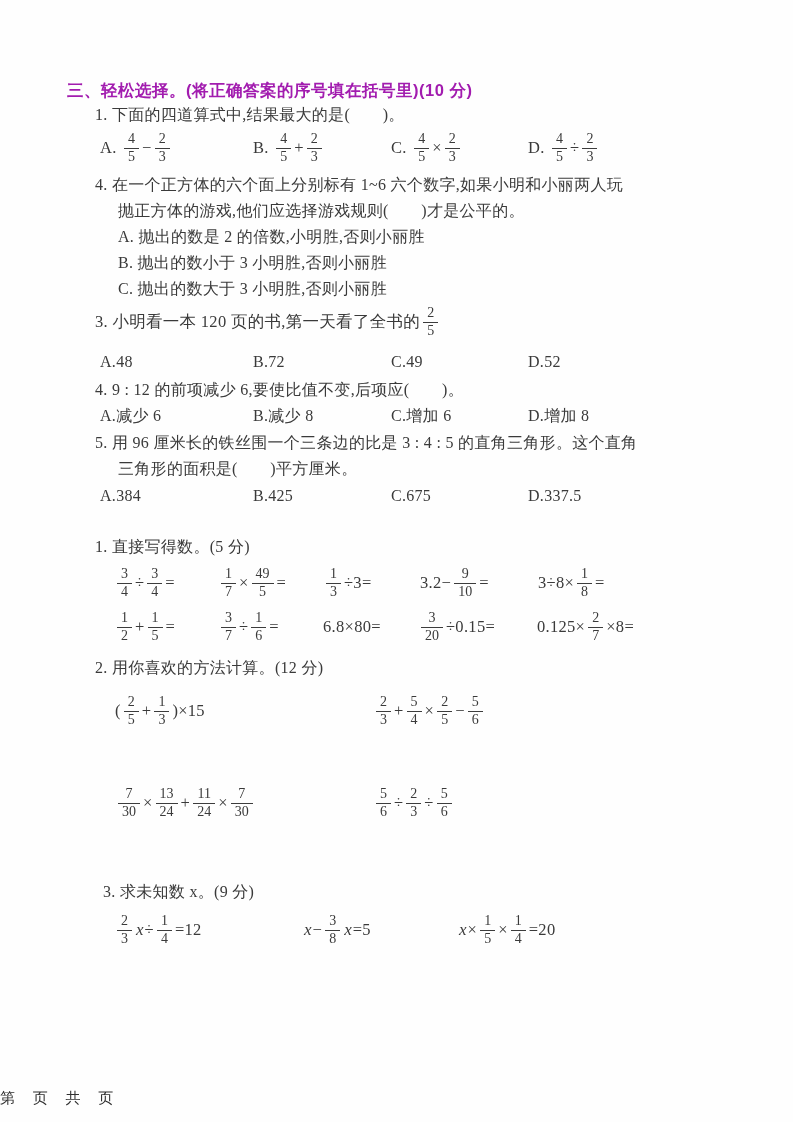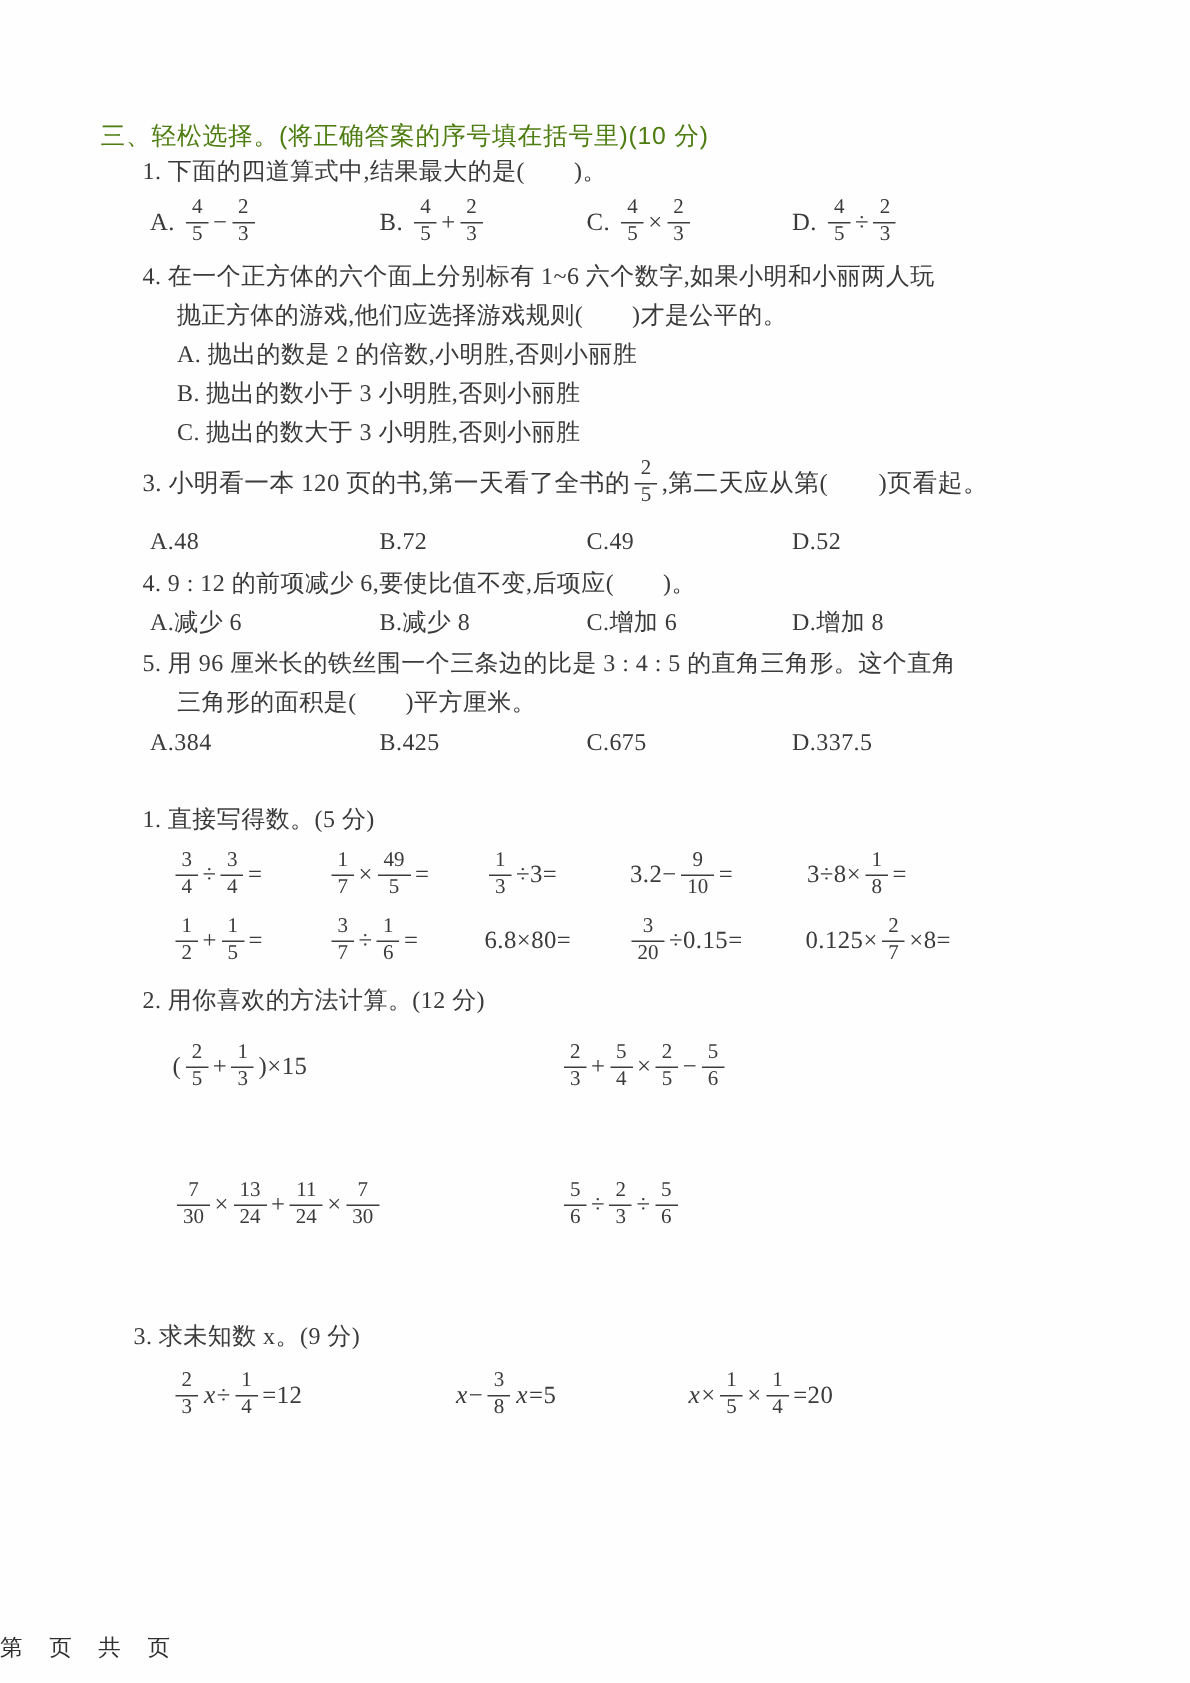--- a/index.html
+++ b/index.html
@@ -1,20 +1,20 @@
 <!DOCTYPE html>
 <html><head>
 <meta charset="utf-8">
 <style>
   *{box-sizing:border-box;margin:0;padding:0}
   html,body{background:#ffffff}
   body{font-family:"Liberation Serif","DejaVu Serif",serif;}
   .page{position:relative;width:793px;height:1122px;background:#fefefe;overflow:hidden;}
   .line{position:absolute;white-space:nowrap;font-size:16px;color:#3a3a3a;letter-spacing:0.3px;line-height:1.3;}
-  .heading{position:absolute;white-space:nowrap;font-family:"Liberation Sans","DejaVu Sans",sans-serif;font-weight:400;font-size:16.5px;color:#4d7c0f;letter-spacing:0.5px;}
+  .heading{position:absolute;white-space:nowrap;font-family:"Liberation Sans","DejaVu Sans",sans-serif;font-weight:700;font-size:16.5px;color:#a21caf;letter-spacing:0.5px;}
   .math{position:absolute;display:inline-flex;align-items:center;white-space:nowrap;color:#3a3a3a;}
   .math .mt{font-size:16.5px;white-space:pre;letter-spacing:0.3px;}
   .math .mi{font-style:italic;font-size:17px;padding:0 1px;}
   .frac{display:inline-flex;flex-direction:column;margin:0 3px;}
   .frac .num,.frac .den{text-align:center;font-size:14px;line-height:1.2;padding:0 4px;}
   .frac .den{border-top:1px solid #3c3c3c;}
   .footer{position:absolute;left:0;right:0;font-size:15px;color:#2f2f2f;letter-spacing:7px;}
 </style>
 </head>
 <body>
@@ -78,21 +78,20 @@
   <div class="line" style="left:118px;top:227px">A. 抛出的数是 2 的倍数,小明胜,否则小丽胜</div>
   <div class="line" style="left:118px;top:253px">B. 抛出的数小于 3 小明胜,否则小丽胜</div>
   <div class="line" style="left:118px;top:279px">C. 抛出的数大于 3 小明胜,否则小丽胜</div>
 
   <div class="math" style="left:95px;top:305px">
       <span class="mt">3. 小明看一本 120 页的书,第一天看了全书的</span>
       <span class="frac">
         <span class="num">2</span>
         <span class="den">5</span>
       </span>
-      <span class="mt">,第二天应从第(　　)页看起。</span>
     </div>
   <div class="line" style="left:100px;top:352px">A.48</div>
   <div class="line" style="left:253px;top:352px">B.72</div>
   <div class="line" style="left:391px;top:352px">C.49</div>
   <div class="line" style="left:528px;top:352px">D.52</div>
 
   <div class="line" style="left:95px;top:380px">4. 9 : 12 的前项减少 6,要使比值不变,后项应(　　)。</div>
   <div class="line" style="left:100px;top:406px">A.减少 6</div>
   <div class="line" style="left:253px;top:406px">B.减少 8</div>
   <div class="line" style="left:391px;top:406px">C.增加 6</div>
@@ -263,21 +262,21 @@
         <span class="num">2</span>
         <span class="den">3</span>
       </span>
       <span class="mt">÷</span>
       <span class="frac">
         <span class="num">5</span>
         <span class="den">6</span>
       </span>
     </div>
 
-  <div class="line" style="left:89px;top:882px">3. 求未知数 x。(9 分)</div>
+  <div class="line" style="left:103px;top:882px">3. 求未知数 x。(9 分)</div>
   <div class="math" style="left:114px;top:913px">
       <span class="frac">
         <span class="num">2</span>
         <span class="den">3</span>
       </span>
       <span class="mi">x</span>
       <span class="mt">÷</span>
       <span class="frac">
         <span class="num">1</span>
         <span class="den">4</span>

